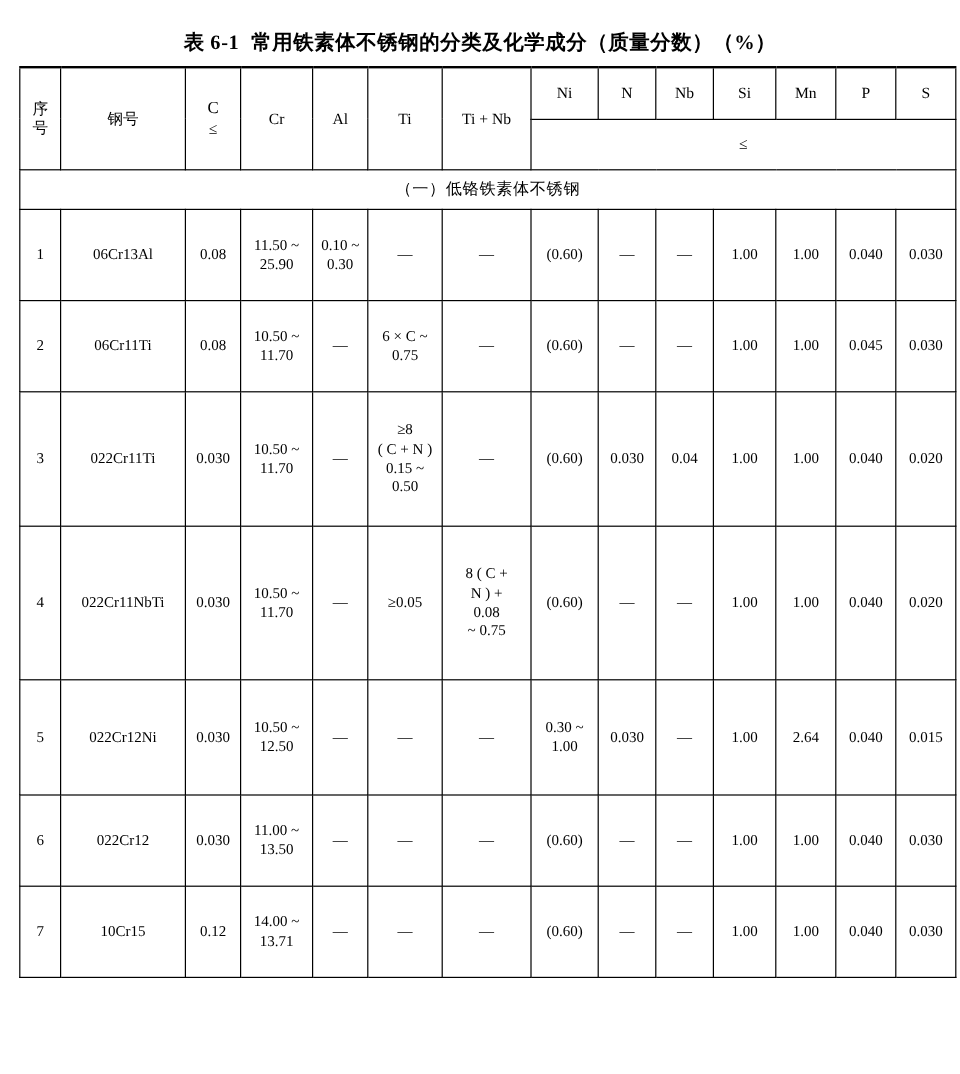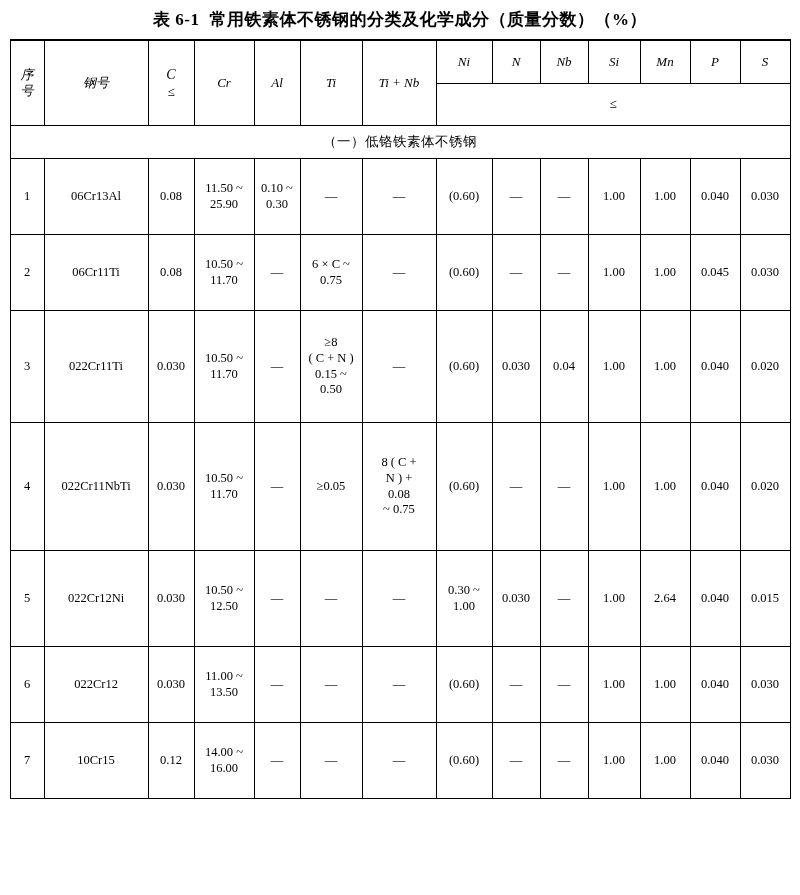--- a/index.html
+++ b/index.html
@@ -13,21 +13,21 @@
     font-family: "Liberation Serif", "DejaVu Serif", serif;
     color: #000000;
     position: relative;
     overflow: hidden;
   }
   .page {
     width: 800px;
     height: 895px;
     position: relative;
     box-sizing: border-box;
-    padding: 0;
+    padding: 16px;
   }
   .caption {
     text-align: center;
     font-size: 17px;
     font-weight: bold;
     letter-spacing: 0.5px;
     padding: 8px 0 8px 0;
     font-family: "Liberation Serif", "DejaVu Serif", serif;
   }
   .caption .cap-no {
@@ -43,21 +43,20 @@
   table.main td, table.main th {
     border: 1px solid #000;
     text-align: center;
     vertical-align: middle;
     padding: 2px 1px;
     font-weight: normal;
     line-height: 1.25;
   }
   table.main .outer-top td {
     border-top: 2px solid #000;
-    font-style: italic;
   }
   .hdr-cell {
     font-size: 13px;
   }
   .hdr-tall {
     height: 80px;
   }
   .vert {
     line-height: 1.05;
     font-size: 13px;
@@ -259,21 +258,21 @@
           <td class="multi">1.00</td>
           <td class="multi">1.00</td>
           <td class="multi">0.040</td>
           <td class="multi">0.030</td>
         </tr>
         <tr class="datarow" style="height: 76px;">
           <td class="multi">7</td>
           <td class="multi">10Cr15</td>
           <td class="multi">0.12</td>
           <td class="multi">14.00 ~
-16.00</td>
+13.71</td>
           <td class="multi">—</td>
           <td class="multi">—</td>
           <td class="multi">—</td>
           <td class="multi">(0.60)</td>
           <td class="multi">—</td>
           <td class="multi">—</td>
           <td class="multi">1.00</td>
           <td class="multi">1.00</td>
           <td class="multi">0.040</td>
           <td class="multi">0.030</td>

